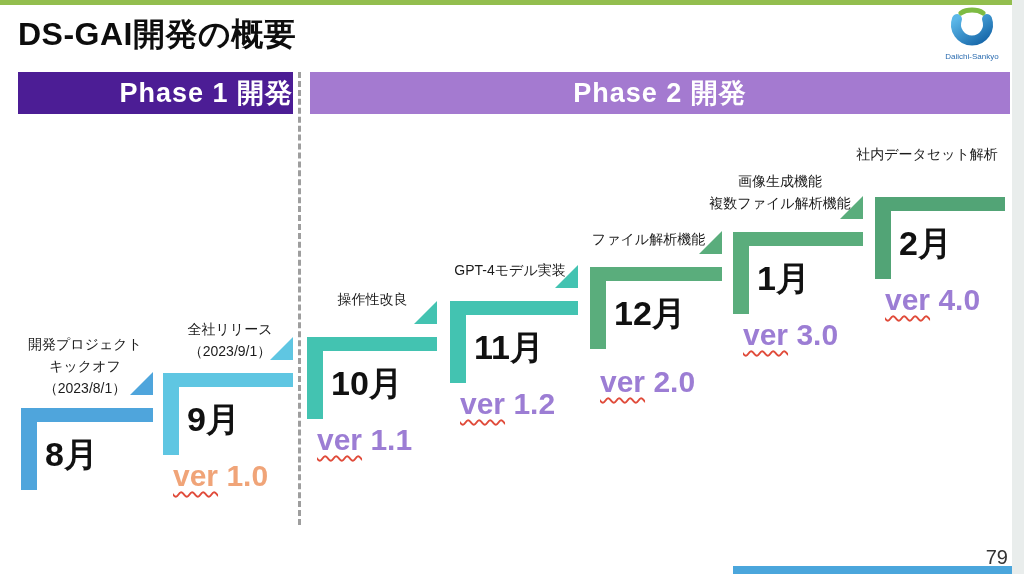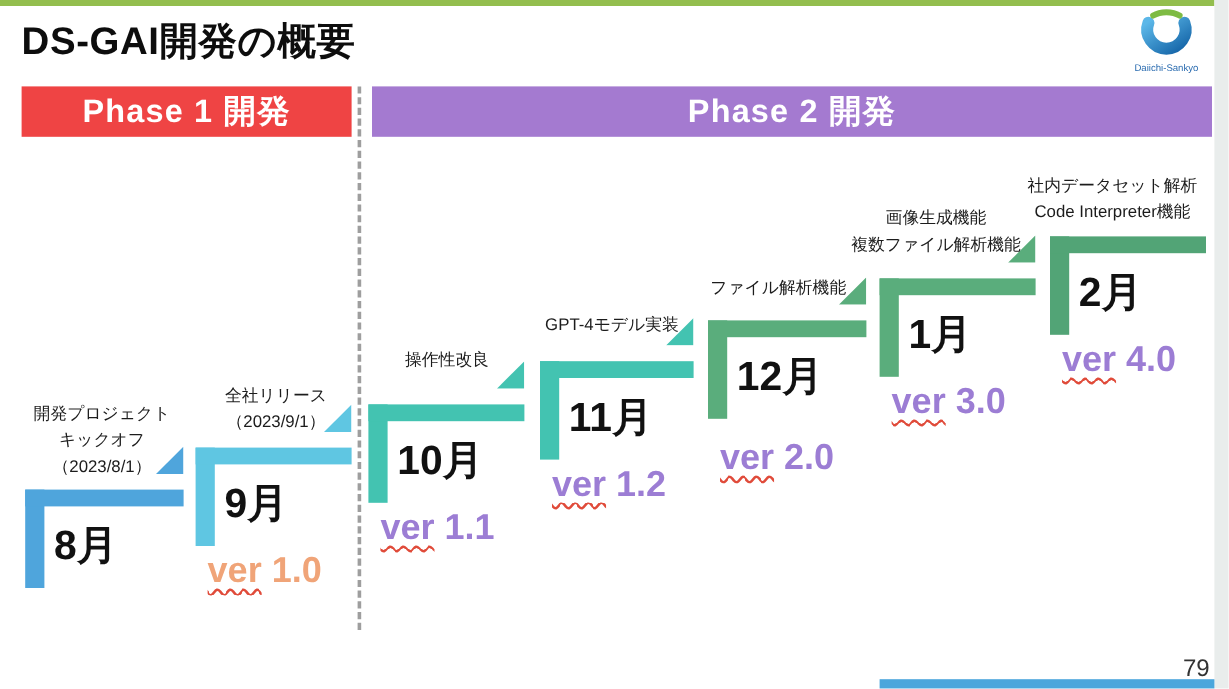--- a/index.html
+++ b/index.html
@@ -45,21 +45,21 @@
           <stop offset="0" stop-color="#5BB7E8"></stop>
             <stop offset="1" stop-color="#1565A8"></stop>
         </linearGradient>
       </defs>
       <path d="M 23 14 A 16 16 0 1 0 53 14" fill="none" stroke="url(#lg)" stroke-width="10" stroke-linecap="round"></path>
       <path d="M 27 8 A 15 9 0 0 1 49 8" fill="none" stroke="#7EBB43" stroke-width="5" stroke-linecap="round"></path>
       <text x="38" y="54" font-size="8" fill="#2B6CB0" text-anchor="middle">Daiichi-Sankyo</text>
     </svg>
   </div>
 
-  <div class="phase-header phase-1" style="background: #ef4444;">
+  <div class="phase-header phase-1" style="background: #4c1d95; justify-content: flex-end;">
     <span>Phase 1 開発</span>
   </div>
   <div class="phase-header phase-2" style="background: rgb(164, 122, 208);">
     <span>Phase 2 開発</span>
   </div>
 
   <div class="divider" style="border-left-color: rgb(158, 158, 158);"></div>
 
   <div>
       <div class="">
@@ -125,19 +125,18 @@
           <div class="">複数ファイル解析機能</div>
         </div>
       </div>
       <div class="">
         <div class="bar" style="left: 875px; top: 197px; width: 16px; height: 82px; background: rgb(82, 164, 118);"></div>
         <div class="bar" style="left: 875px; top: 197px; width: 130px; height: 14px; background: rgb(82, 164, 118);"></div>
         <div class="month" style="left: 899px; top: 221px;">2月</div>
         <div class="ver" style="left: 885px; top: 283px; color: rgb(156, 125, 212);"><span class="ver-word" style="text-decoration-color: rgb(224, 75, 58);">ver</span> 4.0</div>
         <div class="ann" style="left: 836px; top: 143px; width: 182px;">
           <div class="">社内データセット解析</div>
-          <div class="">Code Interpreter機能</div>
         </div>
       </div>
     </div>
 
   <div class="page-number">79</div>
 </div>
 
 </body></html>

